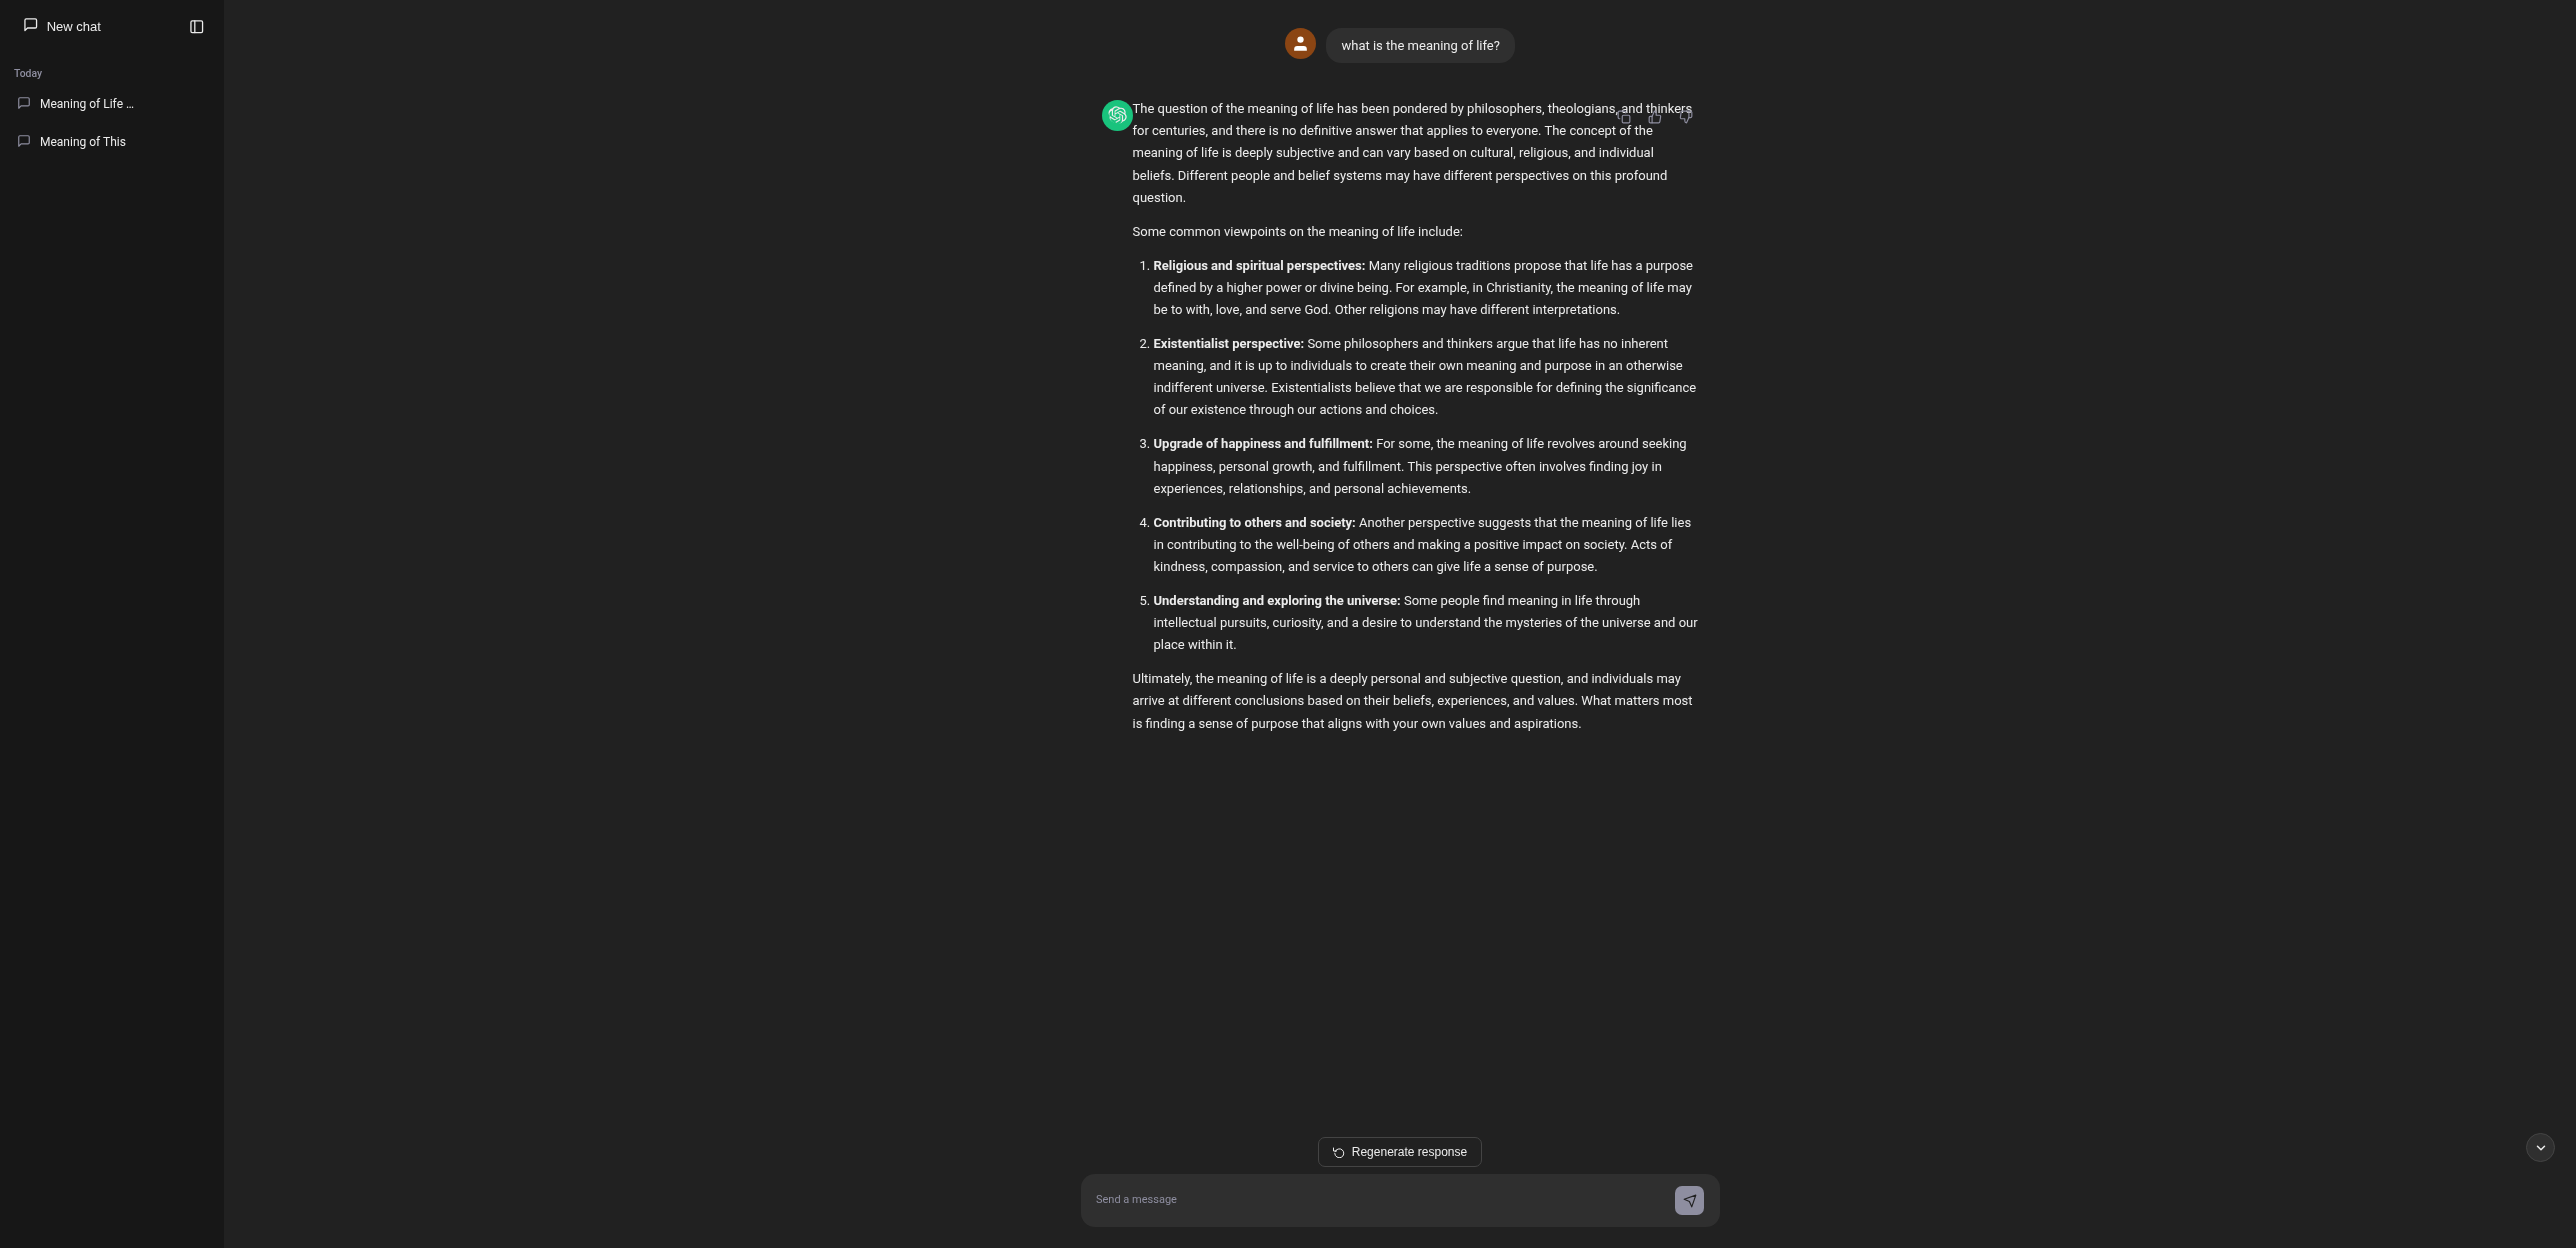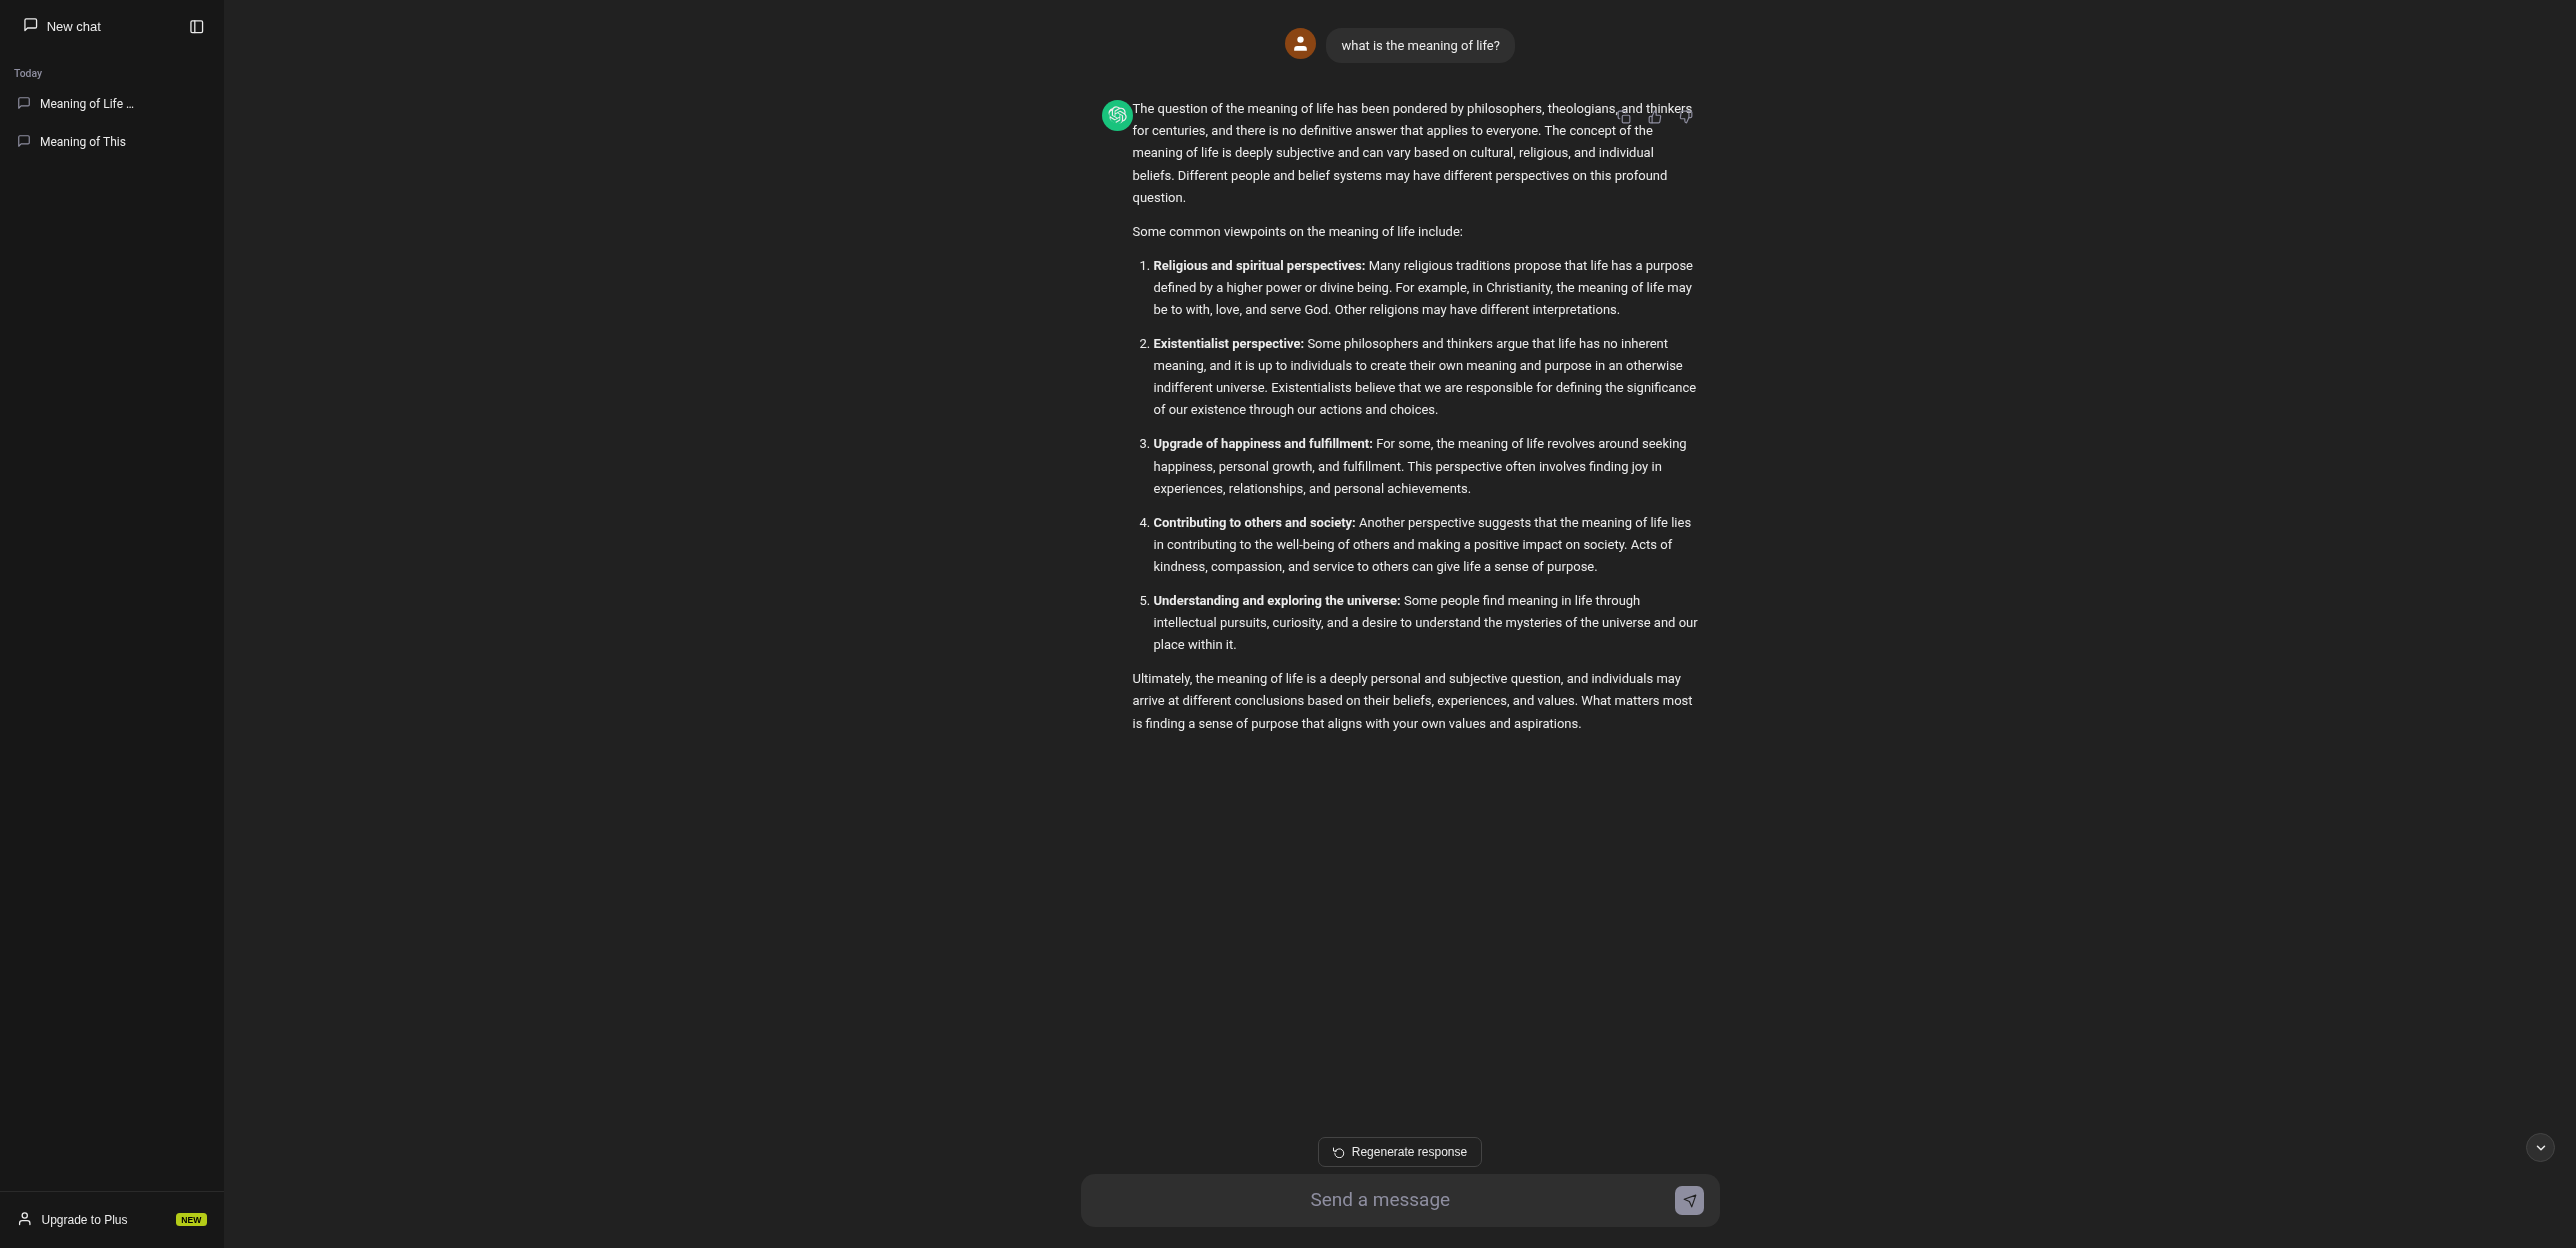--- a/index.html
+++ b/index.html
@@ -298,25 +298,24 @@
       gap: 10.4px;
       position: relative;
     }
 
     .message-input {
       flex: 1;
       background: transparent;
       border: none;
       outline: none;
       color: #ef4444;
-      font-size: 19px;
+      font-size: 11px;
       resize: none;
       font-family: inherit;
       line-height: 1.5;
-      text-align: center;
     }
 
     .message-input::placeholder {
       color: #8e8ea0;
     }
 
     .send-btn {
       background: #8e8ea0;
       border: none;
       color: #212121;
@@ -410,32 +409,20 @@
 
   <div class="chat-item">
     <span class="chat-item-icon">
       <svg width="14" height="14" viewBox="0 0 24 24" fill="none" stroke="currentColor" stroke-width="2" stroke-linecap="round" stroke-linejoin="round">
         <path d="M21 15a2 2 0 0 1-2 2H7l-4 4V5a2 2 0 0 1 2-2h14a2 2 0 0 1 2 2z"></path>
       </svg>
     </span>
     <span class="chat-item-label">Meaning of This</span>
   </div>
 
-  <div class="sidebar-bottom">
-    <button class="upgrade-btn">
-      <span>
-        <svg width="15.5" height="15.5" viewBox="0 0 24 24" fill="none" stroke="currentColor" stroke-width="2" stroke-linecap="round" stroke-linejoin="round">
-          <path d="M20 21v-2a4 4 0 0 0-4-4H8a4 4 0 0 0-4 4v2"></path>
-          <circle cx="12" cy="7" r="4"></circle>
-        </svg>
-      </span>
-      <span>Upgrade to Plus</span>
-      <span class="new-badge">NEW</span>
-    </button>
-  </div>
 </div>
 
 <div class="main">
   <div class="chat-messages">
 
     <div class="message-wrapper">
       <div class="user-message-wrapper">
         <div style="display:flex; align-items:flex-start; gap:10.4px;">
           <div class="user-avatar">
             <svg width="19" height="19" viewBox="0 0 24 24" fill="currentColor" style="color:#fff;">

